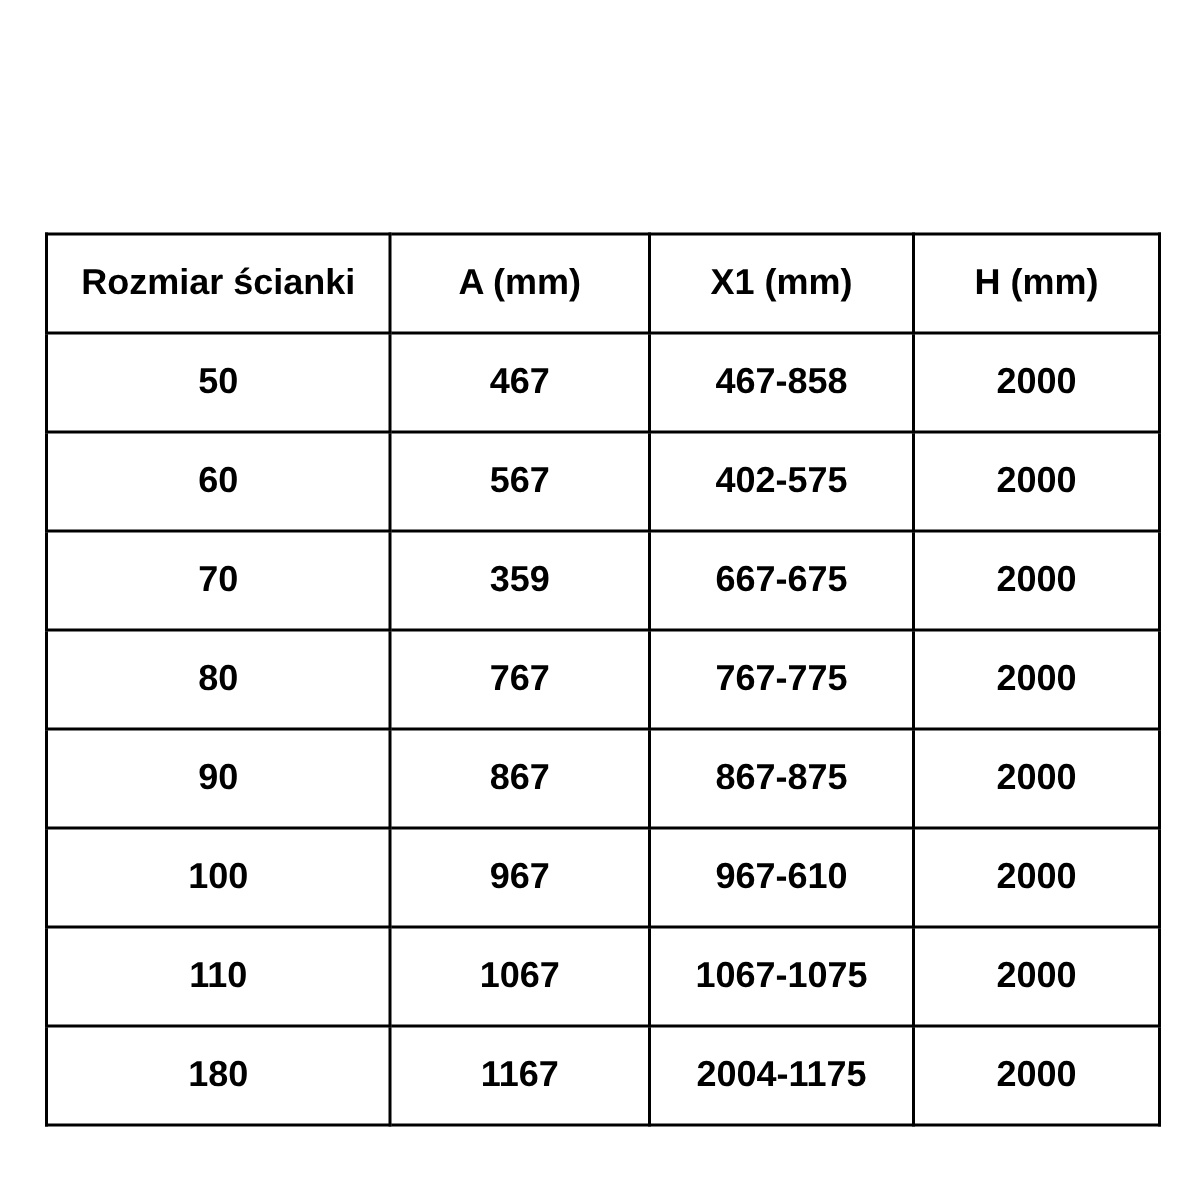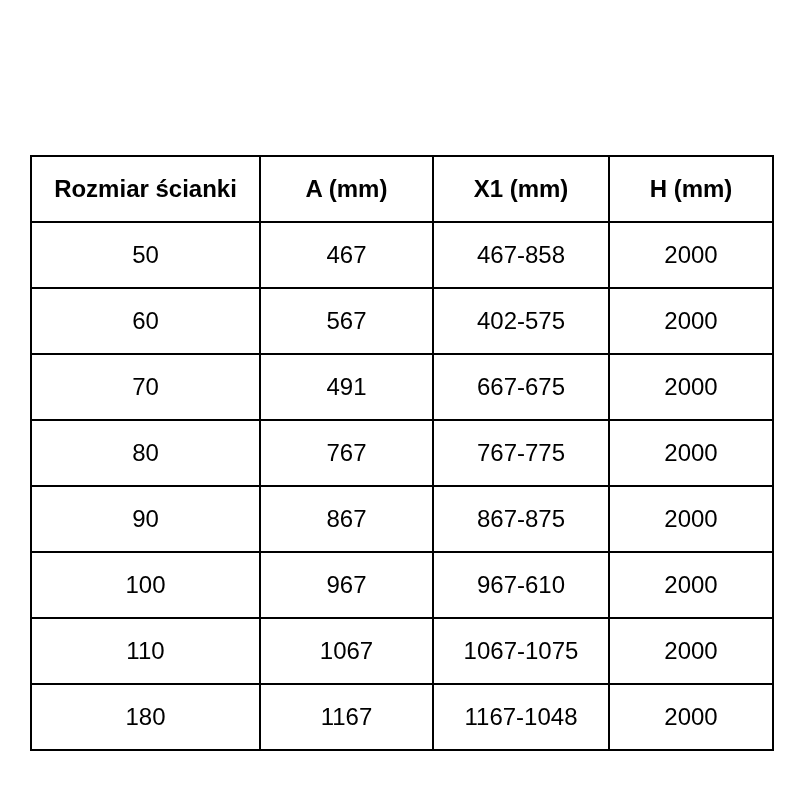--- a/index.html
+++ b/index.html
@@ -33,21 +33,21 @@
     height: 52px;
     font-size: 24px;
     line-height: 1;
     white-space: nowrap;
     overflow: hidden;
   }
   table.spec-table th {
     font-weight: bold;
   }
   table.spec-table td {
-    font-weight: normal;
+    font-weight: bold;
   }
   col.c1 { width: 229px; }
   col.c2 { width: 173px; }
   col.c3 { width: 176px; }
   col.c4 { width: 164px; }
 </style>
 </head>
 <body>
 
 <div class="spec-table-wrap">
@@ -74,21 +74,21 @@
         <td>2000</td>
       </tr>
       <tr>
         <td>60</td>
         <td>567</td>
         <td>402-575</td>
         <td>2000</td>
       </tr>
       <tr>
         <td>70</td>
-        <td>491</td>
+        <td>359</td>
         <td>667-675</td>
         <td>2000</td>
       </tr>
       <tr>
         <td>80</td>
         <td>767</td>
         <td>767-775</td>
         <td>2000</td>
       </tr>
       <tr>
@@ -105,18 +105,18 @@
       </tr>
       <tr>
         <td>110</td>
         <td>1067</td>
         <td>1067-1075</td>
         <td>2000</td>
       </tr>
       <tr>
         <td>180</td>
         <td>1167</td>
-        <td>1167-1048</td>
+        <td>2004-1175</td>
         <td>2000</td>
       </tr>
     </tbody>
   </table>
 </div>
 
 </body></html>

